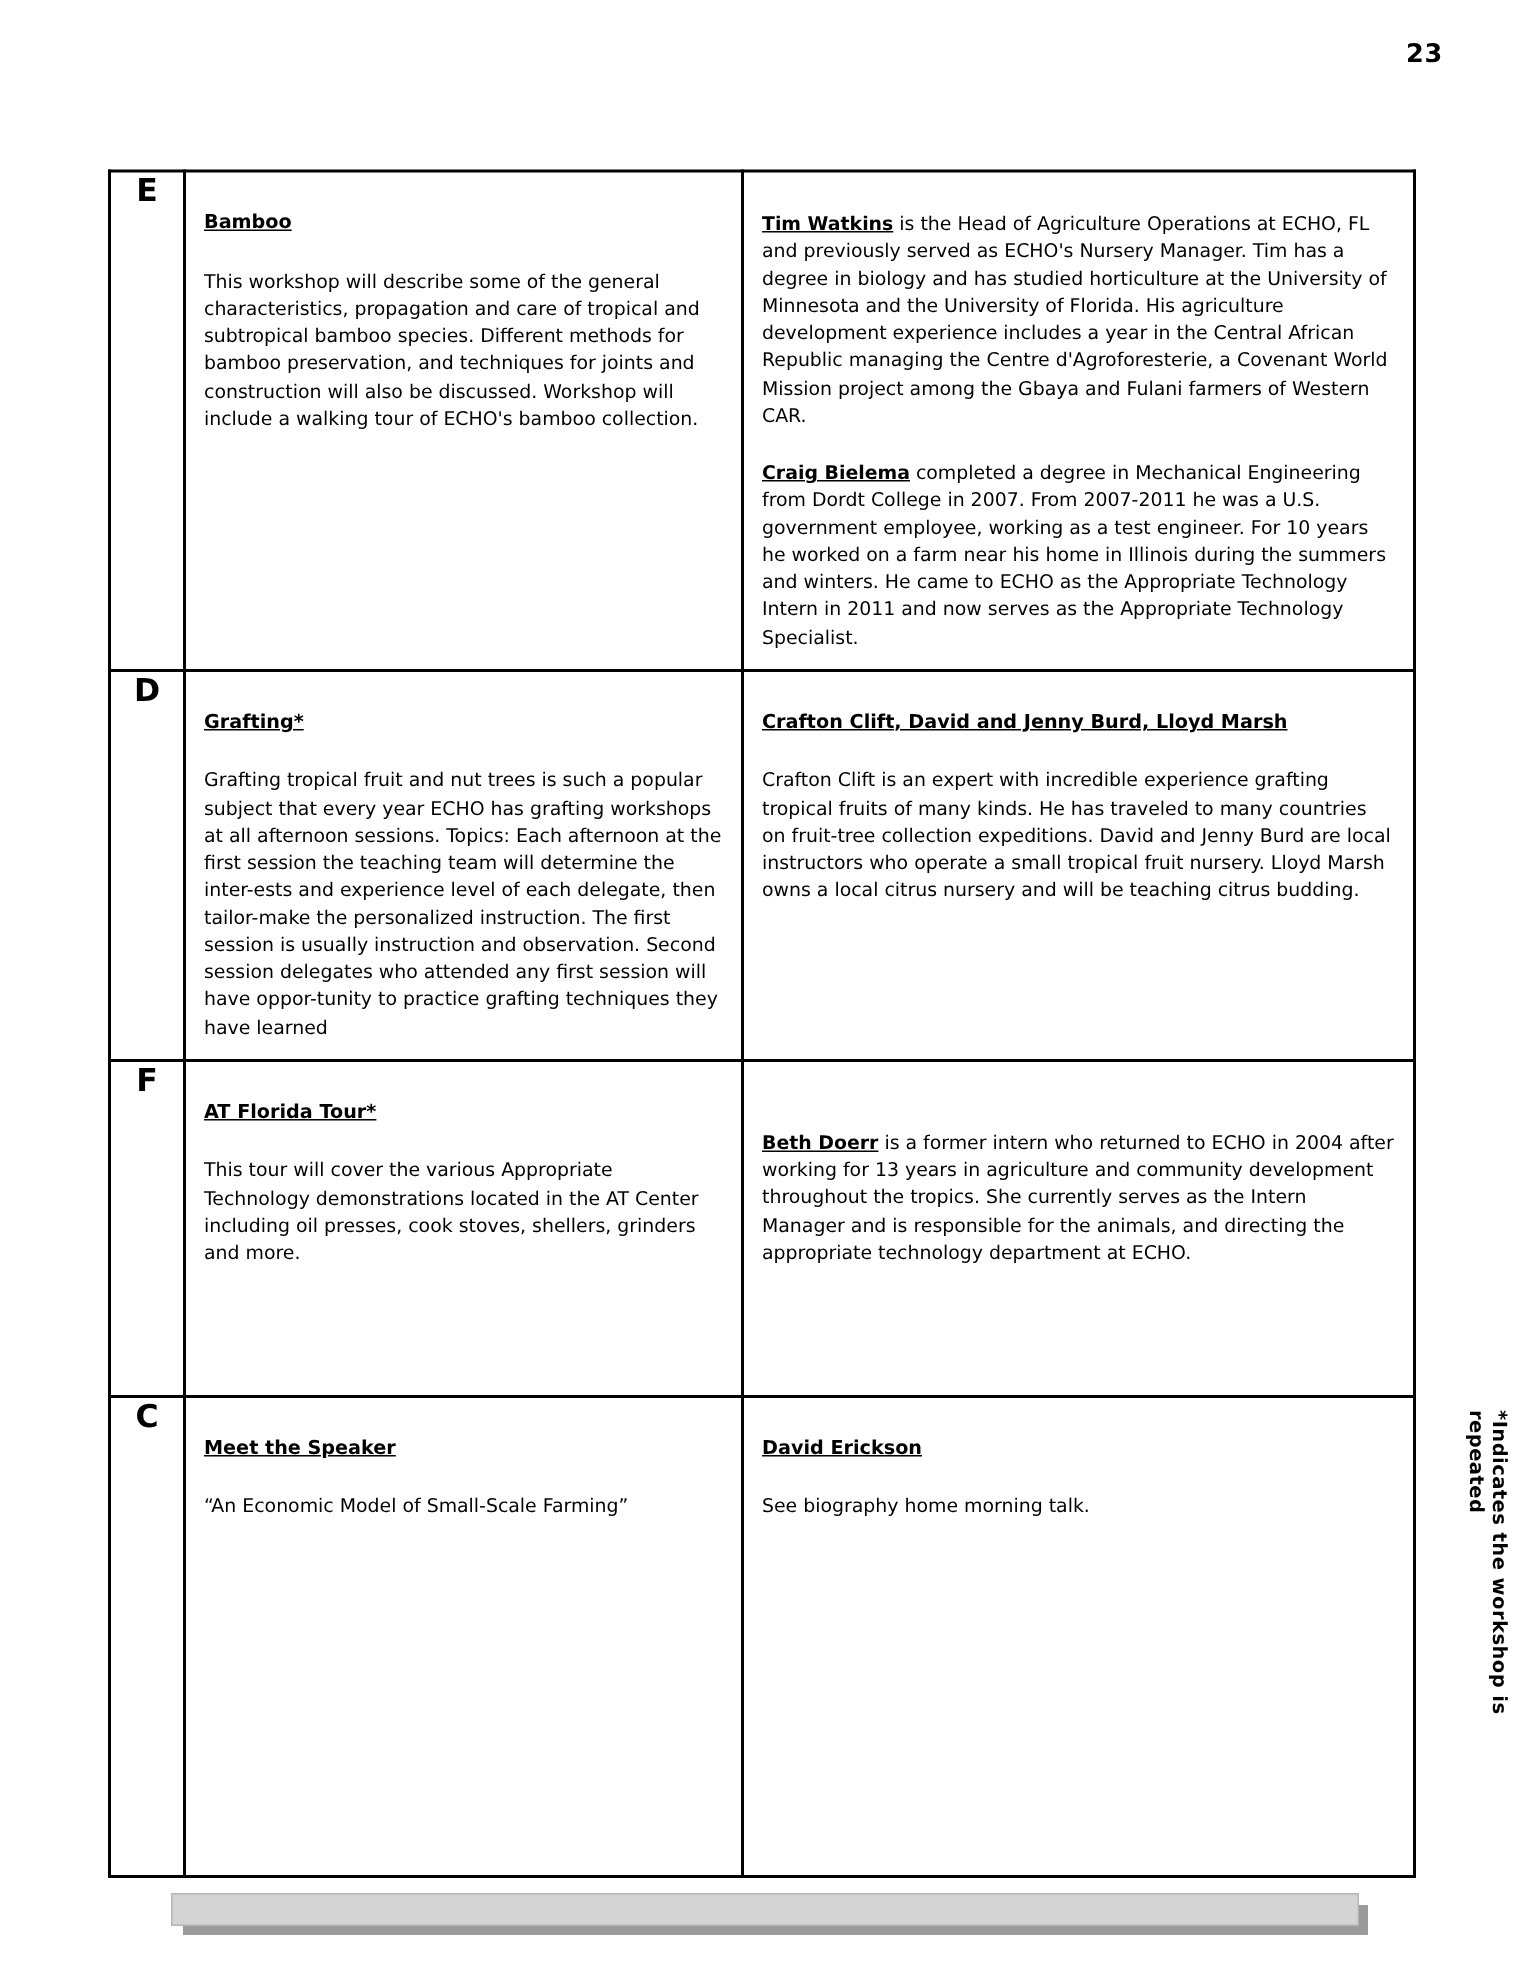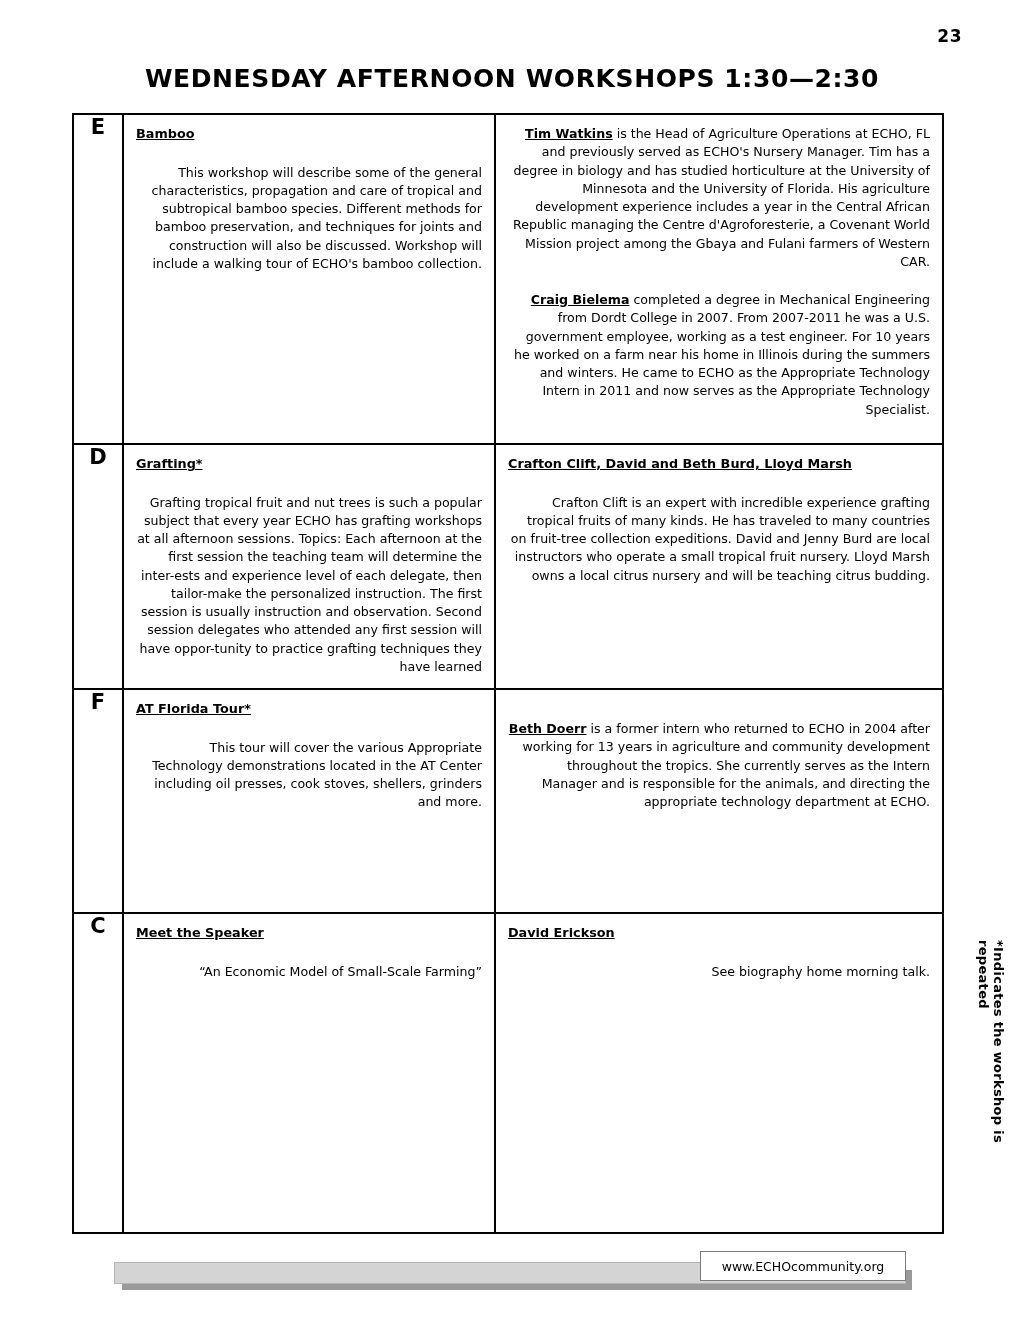--- a/index.html
+++ b/index.html
@@ -58,33 +58,33 @@
   .col-bio { width: 448px; }
 
   .letter-cell {
     text-align: center;
     font-size: 21px;
     font-weight: bold;
     padding-top: 10px;
     font-family: "DejaVu Sans", sans-serif;
   }
   .cell-inner {
-    padding: 10px 12px 12px 12px;
+    padding: 25px 12px 12px 12px;
     font-size: 12.6px;
     line-height: 1.45;
   }
   .heading {
     font-weight: bold;
     text-decoration: underline;
     margin-bottom: 9px;
     font-size: 12.8px;
   }
   .para {
     margin: 0 0 11px 0;
-    text-align: right;
+    text-align: left;
   }
   .para:last-child { margin-bottom: 0; margin-top: 20px; }
   .lead-name {
     font-weight: bold;
     text-decoration: underline;
   }
   .row-e { height: 330px; }
   .row-d { height: 234px; }
   .row-f { height: 224px; }
   .row-c { height: 320px; }
@@ -133,21 +133,20 @@
     font-size: 12.5px;
   }
 </style>
 </head>
 <body>
 
 <div class="page">
 
   <div class="page-number">23</div>
 
-  <div class="page-title">WEDNESDAY AFTERNOON WORKSHOPS 1:30—2:30</div>
 
   <table class="workshop-table">
     <colgroup>
       <col class="col-letter">
       <col class="col-desc">
       <col class="col-bio">
     </colgroup>
     <tbody>
       <tr class="row-e">
         <td class="letter-cell">E</td>
@@ -168,21 +167,21 @@
       <tr class="row-d">
         <td class="letter-cell">D</td>
         <td>
           <div class="cell-inner">
             <div class="heading">Grafting*</div>
             <p class="para">Grafting tropical fruit and nut trees is such a popular subject that every year ECHO has grafting workshops at all afternoon sessions.  Topics:  Each afternoon at the first session the teaching team will determine the inter-ests and experience level of each delegate, then tailor-make the personalized instruction.  The first session is usually instruction and observation.  Second session delegates who attended any first session will have oppor-tunity to practice grafting techniques they have learned</p>
           </div>
         </td>
         <td>
           <div class="cell-inner">
-            <div class="heading">Crafton Clift, David and Beth Burd, Lloyd Marsh</div>
+            <div class="heading">Crafton Clift, David and Jenny Burd, Lloyd Marsh</div>
             <p class="para">Crafton Clift is an expert with incredible experience grafting tropical fruits of many kinds.  He has traveled to many countries on fruit-tree collection expeditions.  David and Jenny Burd are local instructors who operate a small tropical fruit nursery.  Lloyd Marsh owns a local citrus nursery and will be teaching citrus budding.</p>
           </div>
         </td>
       </tr>
 
       <tr class="row-f">
         <td class="letter-cell">F</td>
         <td>
           <div class="cell-inner">
             <div class="heading">AT Florida Tour*</div>
@@ -211,15 +210,14 @@
           </div>
         </td>
       </tr>
     </tbody>
   </table>
 
   <div class="side-note">*Indicates the workshop is repeated</div>
 
   <div class="footer-bar-shadow"></div>
   <div class="footer-bar"></div>
-  <div class="footer-url-box">www.ECHOcommunity.org</div>
 
 </div>
 
 </body></html>

